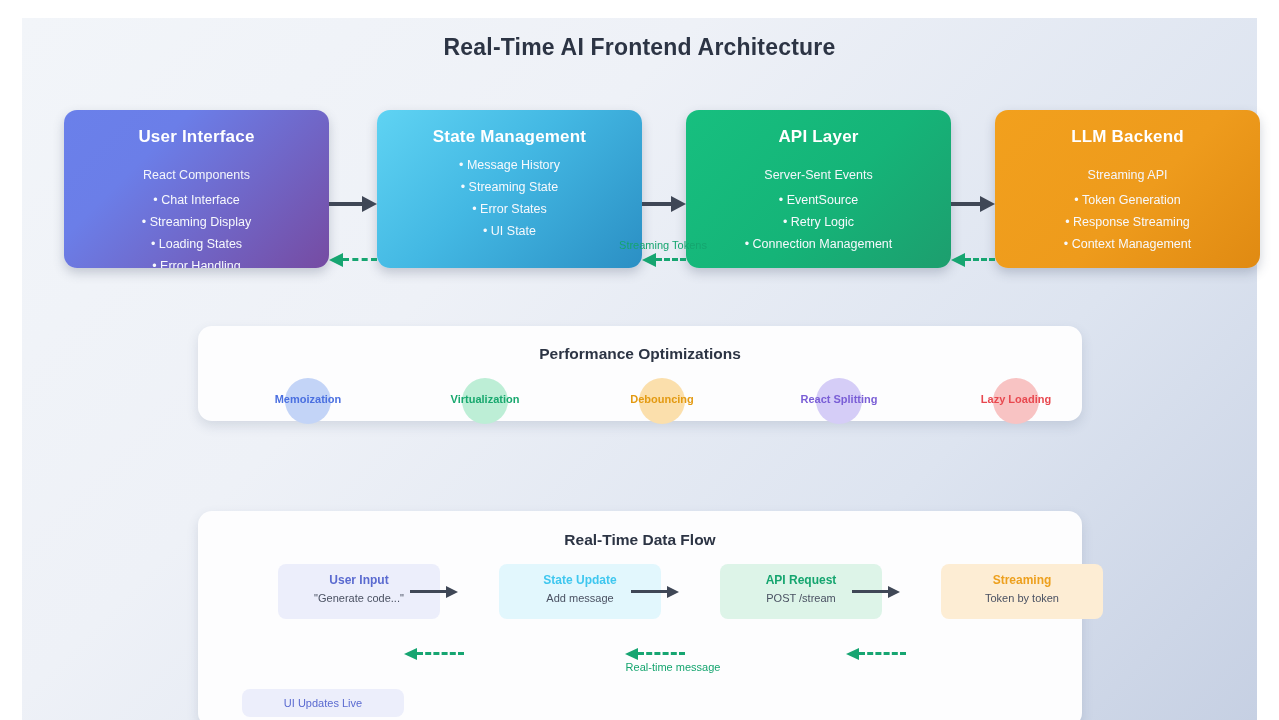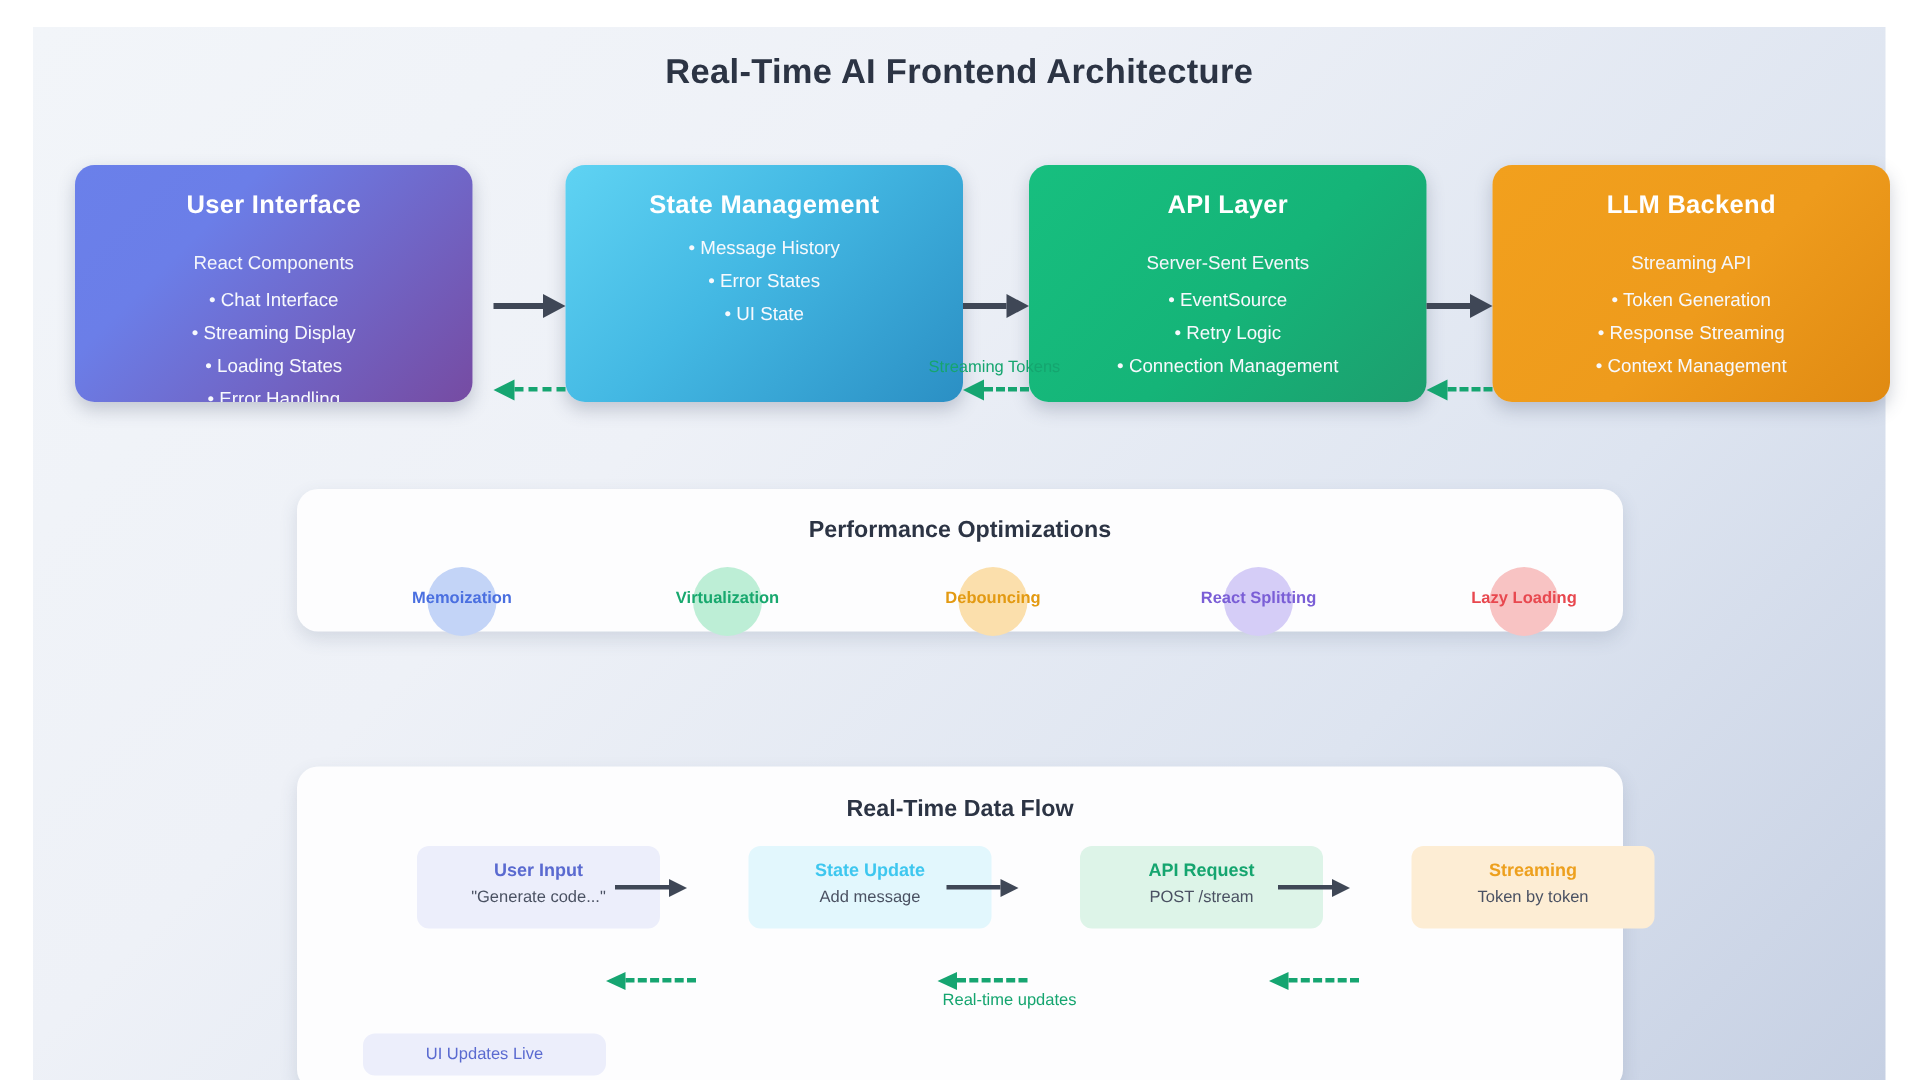--- a/index.html
+++ b/index.html
@@ -63,21 +63,21 @@
   }
   .layer-items {
     margin-top: 7px;
   }
   .layer-item {
     font-size: 12.5px;
     line-height: 22px;
     color: #f7f9fd;
   }
 
-  #box-ui    { left: 28px;  background: linear-gradient(135deg, #6a80ea 0%, #6b7ee8 30%, #764ba2 100%); }
+  #box-ui    { left: 42px;  background: linear-gradient(135deg, #6a80ea 0%, #6b7ee8 30%, #764ba2 100%); }
   #box-state { left: 355px; background: linear-gradient(135deg, #5fd3f3 0%, #43b8e3 45%, #2b8fc4 100%); }
   #box-api   { left: 664px; background: linear-gradient(135deg, #17bf7f 0%, #15b478 55%, #1d9e6e 100%); }
   #box-llm   { left: 973px; background: linear-gradient(135deg, #f2a01d 0%, #ee9b1c 55%, #e08a12 100%); }
 
   
   .fwd-arrow {
     position: absolute;
     height: 16px;
     top: 178px;
   }
@@ -281,20 +281,21 @@
       <div class="layer-item">• Streaming Display</div>
       <div class="layer-item">• Loading States</div>
       <div class="layer-item">• Error Handling</div>
     </div>
   </div>
 
   <div class="layer-box" id="box-state">
     <div class="layer-title">State Management</div>
     <div class="layer-items">
       <div class="layer-item">• Message History</div>
+      <div class="layer-item">• Streaming State</div>
       <div class="layer-item">• Error States</div>
       <div class="layer-item">• UI State</div>
     </div>
   </div>
 
   <div class="layer-box" id="box-api">
     <div class="layer-title">API Layer</div>
     <div class="layer-subtitle">Server-Sent Events</div>
     <div class="layer-items">
       <div class="layer-item">• EventSource</div>
@@ -415,21 +416,21 @@
     </div>
     <div class="flow-back-arrow" style="left:427px; width:60px;">
       <div class="head"></div>
       <div class="shaft" style="left:13px; width:47px;"></div>
     </div>
     <div class="flow-back-arrow" style="left:648px; width:60px;">
       <div class="head"></div>
       <div class="shaft" style="left:13px; width:47px;"></div>
     </div>
 
-    <div id="realtime-updates-label">Real-time updates</div>
+    <div id="realtime-updates-label">Real-time message</div>
 
     <div id="ui-updates-box">
       <div id="ui-updates-label">UI Updates Live</div>
     </div>
 
   </div>
 
 </div>
 
 </body></html>

